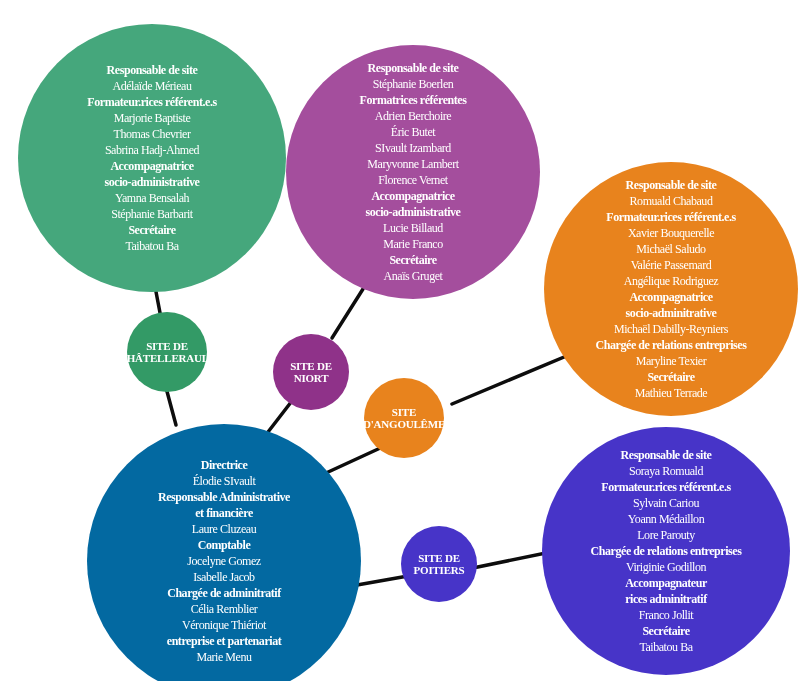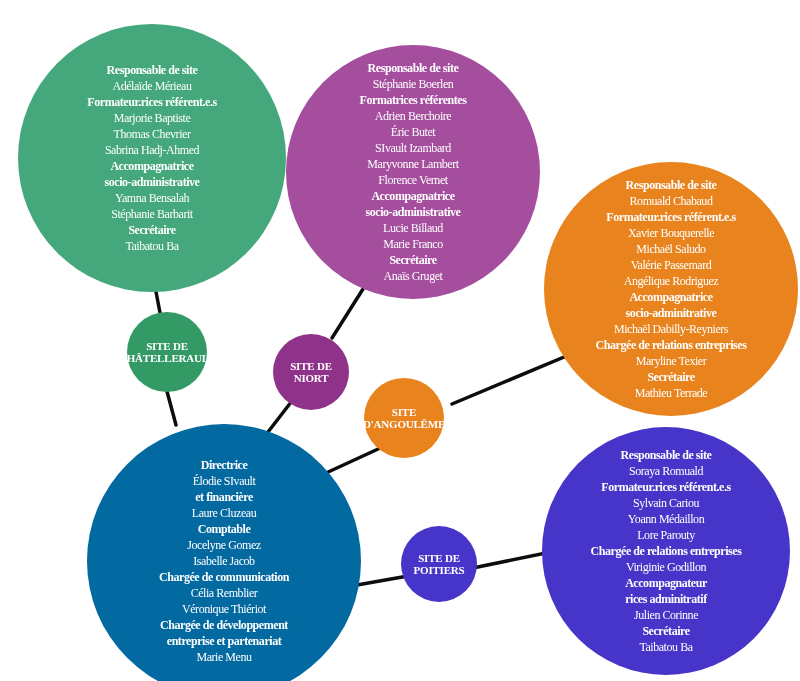--- a/index.html
+++ b/index.html
@@ -104,46 +104,46 @@
       <div class="line bold">Chargée de relations entreprises</div>
       <div class="line">Maryline Texier</div>
       <div class="line bold">Secrétaire</div>
       <div class="line">Mathieu Terrade</div>
     </div>
 
   <div class="circle team" style="left: 87px; top: 424px; width: 274px; height: 274px; background: #0369a1;">
 
   <div class="line bold">Directrice</div>
       <div class="line">Élodie SIvault</div>
+      <div class="line bold">Responsable Administrative</div>
       <div class="line bold">et financière</div>
       <div class="line">Laure Cluzeau</div>
       <div class="line bold">Comptable</div>
       <div class="line">Jocelyne Gomez</div>
       <div class="line">Isabelle Jacob</div>
-      <div class="line bold">Chargée de communication</div>
+      <div class="line bold">Chargée de adminitratif</div>
       <div class="line">Célia Remblier</div>
       <div class="line">Véronique Thiériot</div>
-      <div class="line bold">Chargée de développement</div>
       <div class="line bold">entreprise et partenariat</div>
       <div class="line">Marie Menu</div>
     </div>
 
   <div class="circle team" style="left: 542px; top: 427px; width: 248px; height: 248px; background: rgb(71, 52, 200);">
 
   <div class="line bold">Responsable de site</div>
       <div class="line">Soraya Romuald</div>
       <div class="line bold">Formateur.rices référent.e.s</div>
       <div class="line">Sylvain Cariou</div>
       <div class="line">Yoann Médaillon</div>
       <div class="line">Lore Parouty</div>
       <div class="line bold">Chargée de relations entreprises</div>
       <div class="line">Viriginie Godillon</div>
       <div class="line bold">Accompagnateur</div>
       <div class="line bold">rices adminitratif</div>
-      <div class="line">Julien Corinne</div>
+      <div class="line">Franco Jollit</div>
       <div class="line bold">Secrétaire</div>
       <div class="line">Taibatou Ba</div>
     </div>
 
   <div class="circle badge" style="left: 127px; top: 312px; width: 80px; height: 80px; background: rgb(51, 154, 102);">
 
   <div class="line">SITE DE</div>
       <div class="line">CHÂTELLERAULT</div>
     </div>
 

